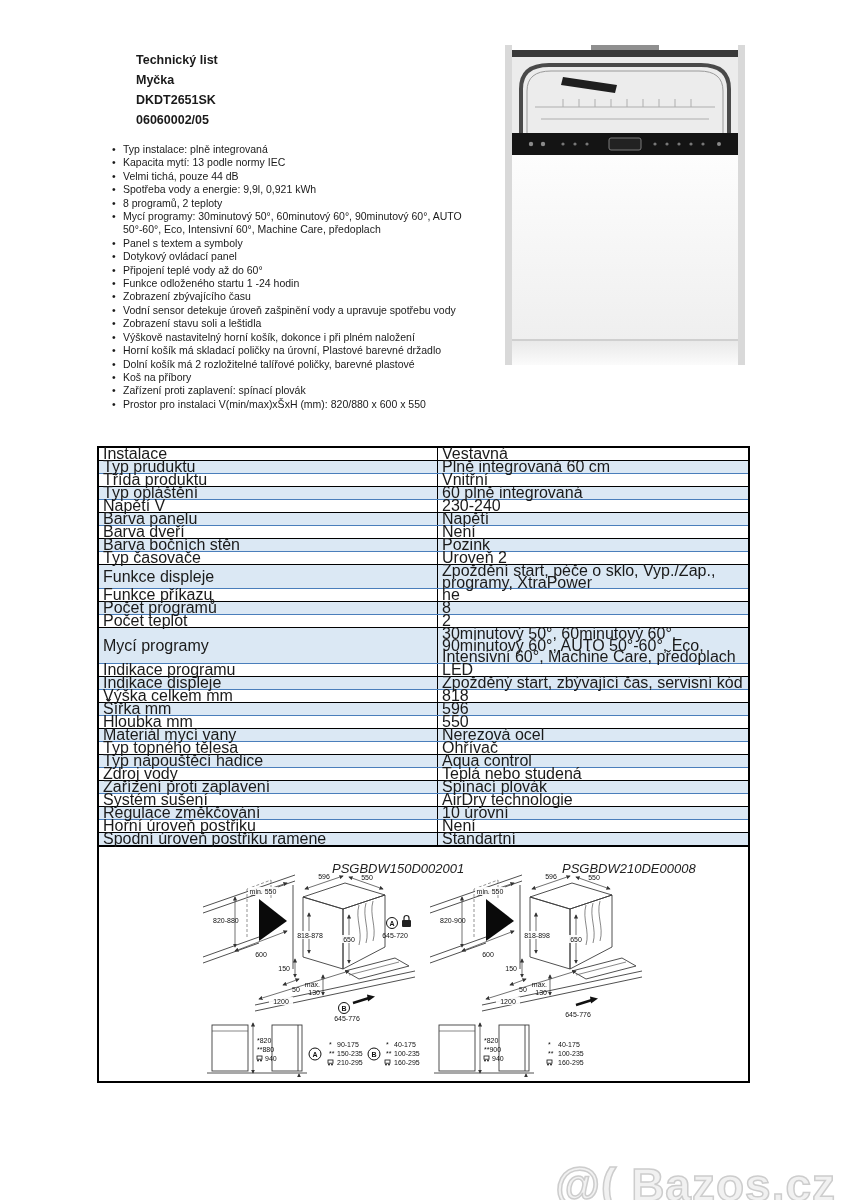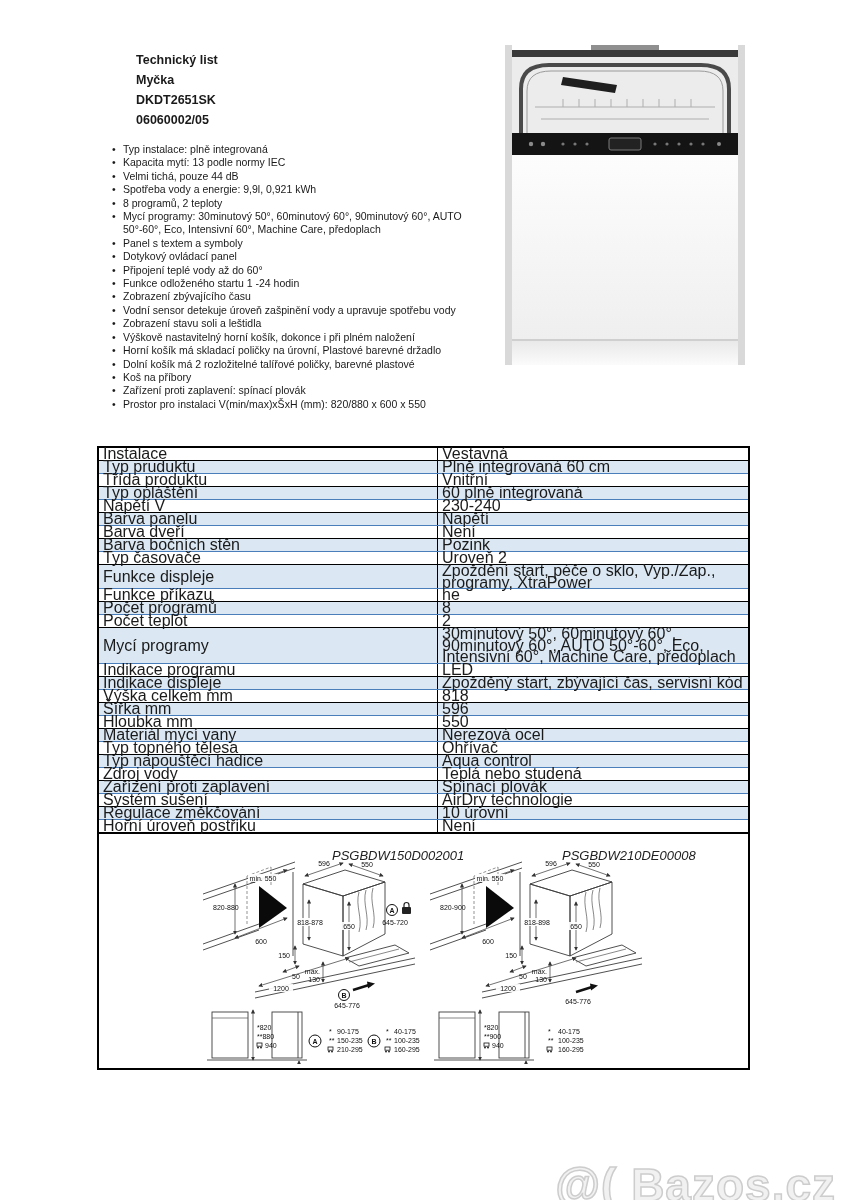--- a/index.html
+++ b/index.html
@@ -280,20 +280,24 @@
     <tr>
       <td class="lbl">Regulace změkčování</td>
       <td class="val">10 úrovní</td>
     </tr>
 
     <tr>
       <td class="lbl">Horní úroveň postřiku</td>
       <td class="val">Není</td>
     </tr>
 
+    <tr>
+      <td class="lbl">Spodní úroveň postřiku ramene</td>
+      <td class="val">Standartní</td>
+    </tr>
   </tbody>
   </table>
 
   <div class="diagram-box">
     <div class="diagram-code code-left">PSGBDW150D002001</div>
     <div class="diagram-code code-right">PSGBDW210DE00008</div>
 
     <svg class="dg dg-left" viewBox="0 0 233 218">
       <defs>
         <marker id="arwL" markerWidth="6" markerHeight="6" refX="5" refY="3" orient="auto-start-reverse">

